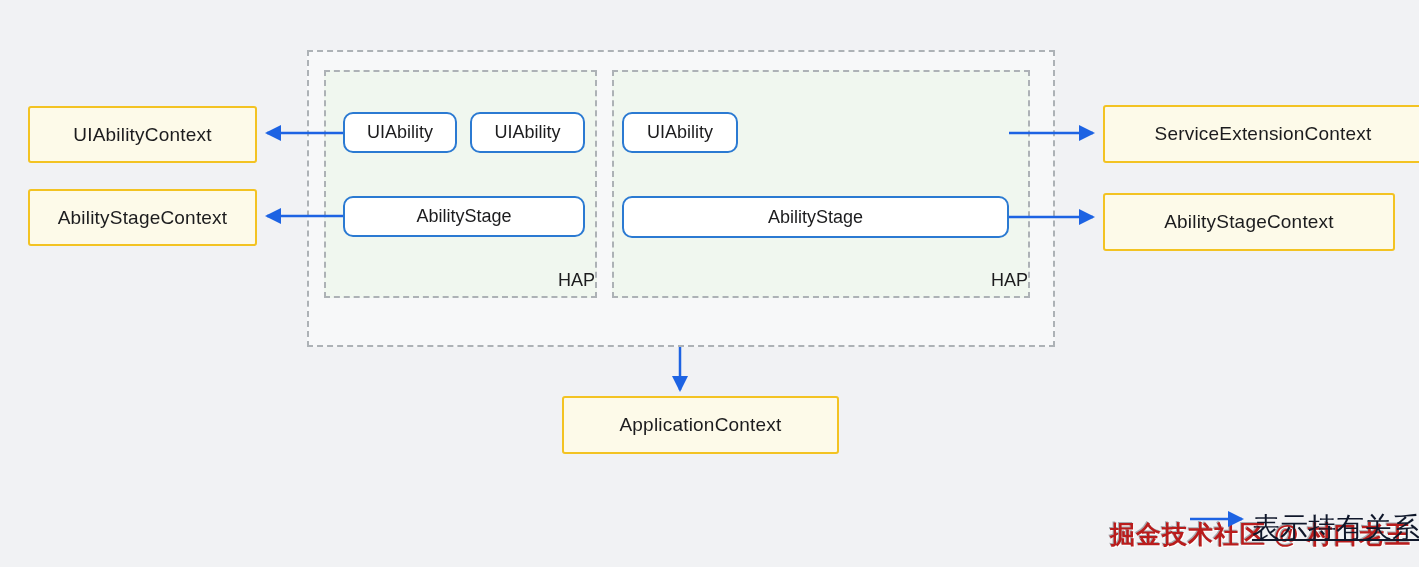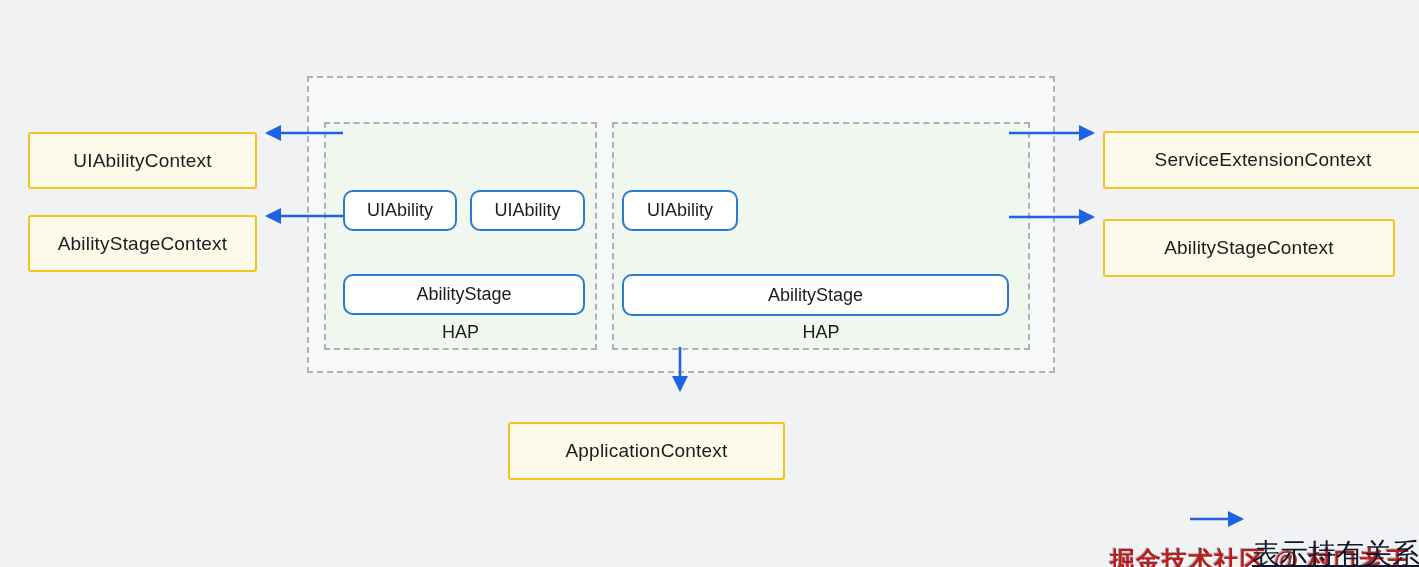--- a/index.html
+++ b/index.html
@@ -2,21 +2,21 @@
 <html><head>
 <meta charset="utf-8">
 <style>
   html,body{margin:0;padding:0;}
   body{
     width:1419px;height:567px;position:relative;overflow:hidden;
     background:#f1f2f4;
     font-family:"Liberation Sans", sans-serif;
     color:#1c1c1e;
   }
-  .abs{position:absolute;box-sizing:border-box;margin-top:26px;}
+  .abs{position:absolute;box-sizing:border-box;}
 
   
   .ctx{
     border:2px solid #f3c322;
     background:#fdfae9;
     border-radius:3px;
     display:flex;align-items:center;justify-content:center;
     font-size:19px;font-weight:500;letter-spacing:.2px;
     z-index:2;
   }
@@ -27,21 +27,21 @@
     border:2px dashed #adb2b6;
     background:rgba(252,253,253,.55);
     z-index:1;
   }
   .hap-box{
     border:2px dashed #adb2b6;
     background:#f0f7ef;
   }
   .box-caption{
     position:absolute;left:0;right:0;bottom:5px;
-    text-align:center;font-size:18px;font-weight:500;color:#1c1c1e;
+    text-align:right;font-size:18px;font-weight:500;color:#1c1c1e;
   }
   .app-caption{bottom:6px;font-size:19px;}
 
   
   .ability{
     border:2px solid #2b7ad2;
     background:#ffffff;
     border-radius:10px;
     display:flex;align-items:center;justify-content:center;
     font-size:18px;font-weight:500;
@@ -104,21 +104,21 @@
       <span>UIAbility</span>
     </div>
     <div class="abs ability" style="left:8px;top:124px;width:387px;height:42px;">
       <span>AbilityStage</span>
     </div>
     <div class="box-caption">HAP</div>
   </div>
 
 </div>
 
-<div class="abs ctx" style="left:508px;top:396px;width:277px;height:58px;align-items:center;">
+<div class="abs ctx" style="left:562px;top:396px;width:277px;height:58px;align-items:center;">
   <span>ApplicationContext</span>
 </div>
 
 <div class="abs watermark">掘金技术社区 @ 村口老王</div>
 
 <div class="abs legend-label">表示持有关系</div>
 
 <svg class="overlay" viewBox="0 0 1419 567" xmlns="http://www.w3.org/2000/svg">
   <defs>
     <marker id="ah" viewBox="0 0 12 12" refX="10.5" refY="6" markerWidth="6.4" markerHeight="6.4" orient="auto-start-reverse">

